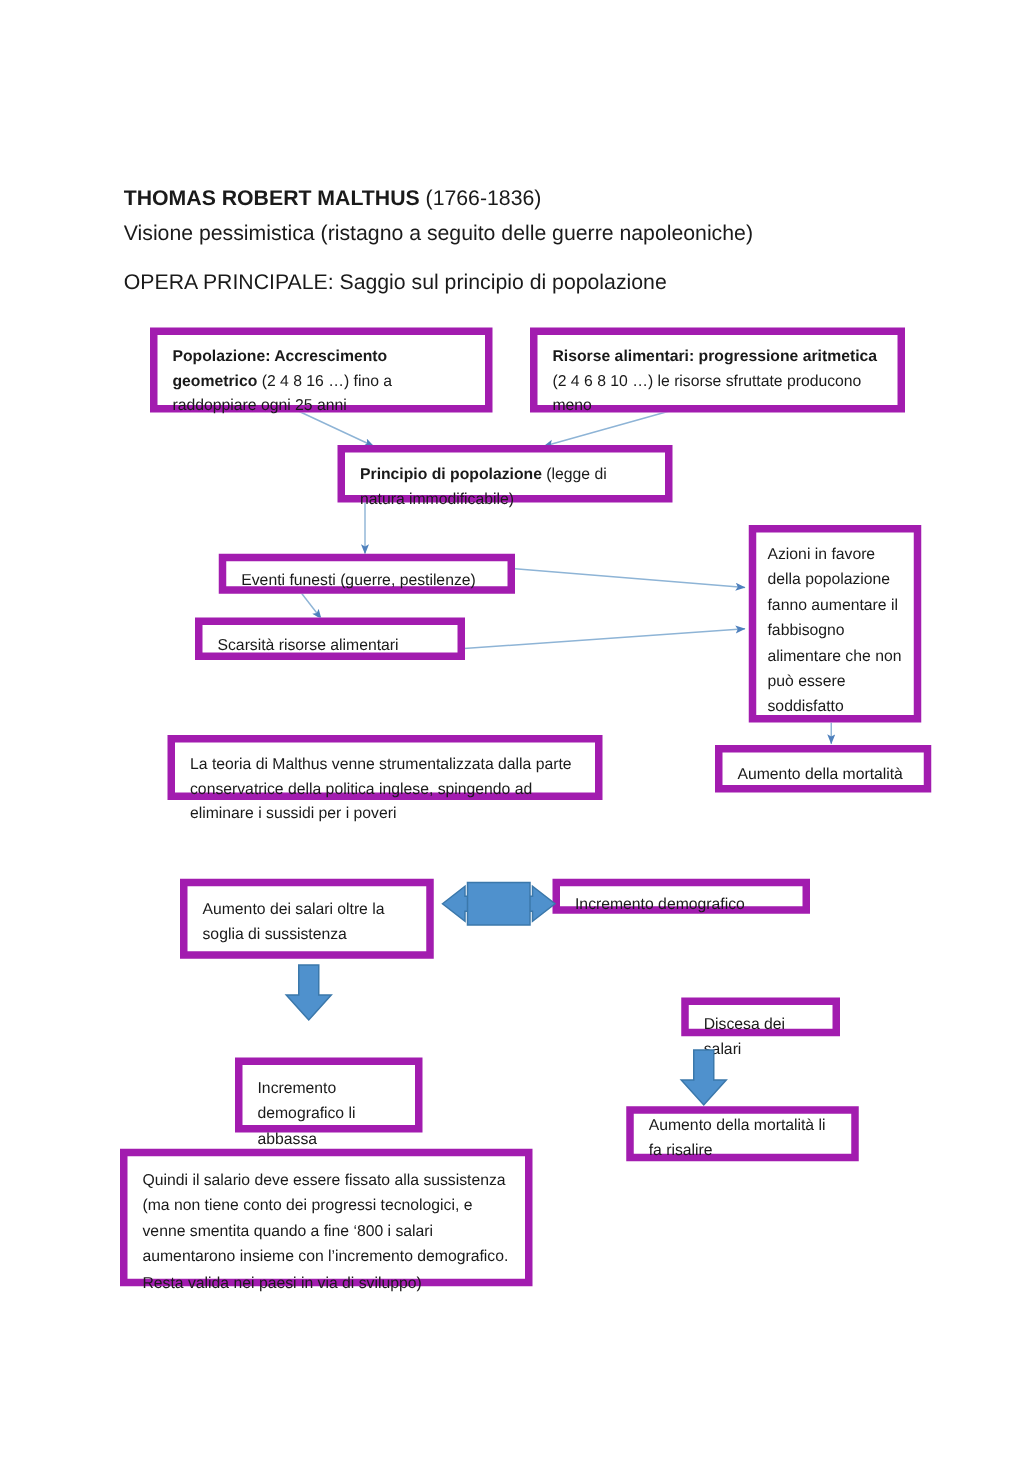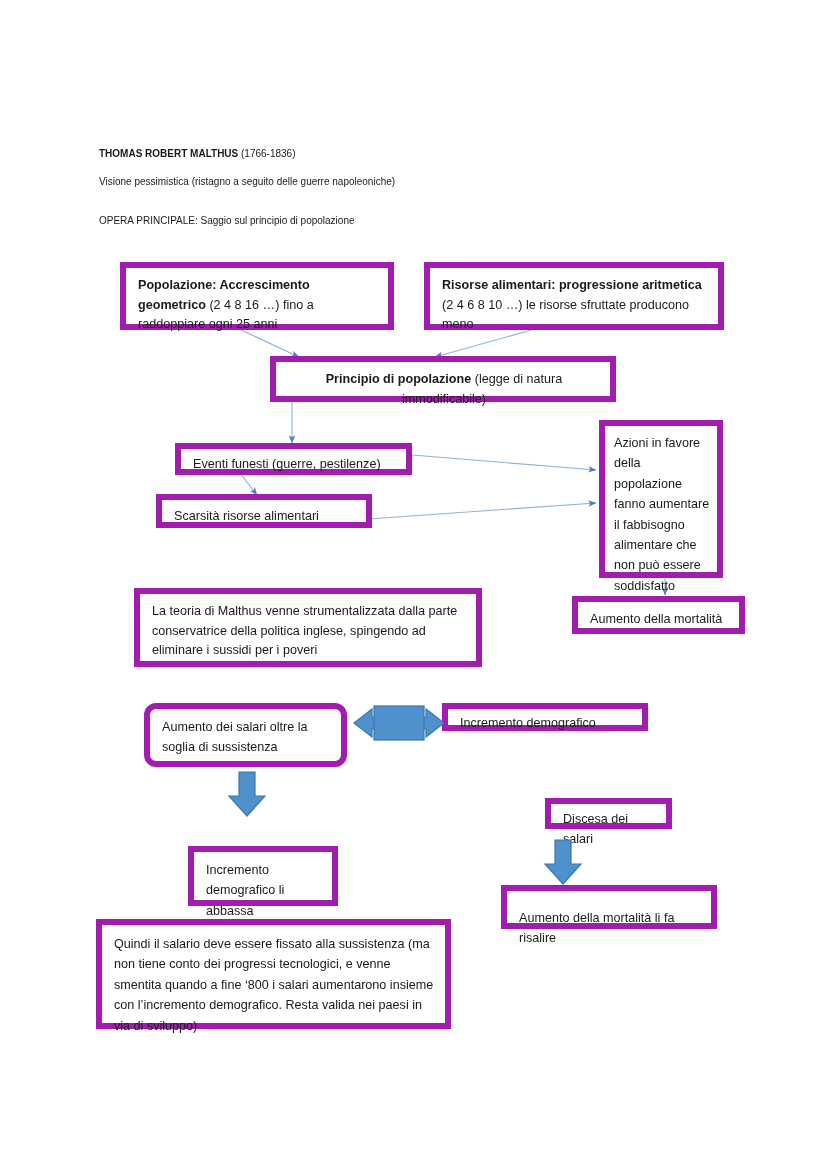--- a/index.html
+++ b/index.html
@@ -13,21 +13,21 @@
   }
   #page {
     position: relative;
     width: 828px;
     height: 1171px;
     background: #ffffff;
     overflow: hidden;
   }
   .hdr {
     position: absolute;
-    font-size: 10px;
+    font-size: 17px;
     line-height: 1.25;
     color: #1a1a1a;
     white-space: nowrap;
     text-align: right;
   }
   .hdr b { font-weight: bold; }
 
   .box {
     position: absolute;
     box-sizing: border-box;
@@ -90,52 +90,52 @@
   </svg>
 
   <div class="box" style="left:120px; top:262px; width:274px; height:68px;">
     <b>Popolazione: Accrescimento geometrico</b><span> (2 4 8 16 …) fino a raddoppiare ogni 25 anni</span>
   </div>
 
   <div class="box" style="left:424px; top:262px; width:300px; height:68px;">
     <b>Risorse alimentari: progressione aritmetica</b><span> (2 4 6 8 10 …) le risorse sfruttate producono meno</span>
   </div>
 
-  <div class="box" style="left:270px; top:356px; width:346px; height:46px;text-align:center;">
+  <div class="box" style="left:270px; top:356px; width:268px; height:46px;">
     <b>Principio di popolazione</b><span> (legge di natura immodificabile)</span>
   </div>
 
   <div class="box" style="left:175px; top:443px; width:237px; height:32px; padding-top:6px;">Eventi funesti (guerre, pestilenze)</div>
 
   <div class="box" style="left:156px; top:494px; width:216px; height:34px; padding-top:7px;">Scarsità risorse alimentari</div>
 
-  <div class="box" style="left:599px; top:420px; width:124px; height:158px; padding:7px 6px 6px 9px; line-height:1.62;">Azioni in favore della popolazione fanno aumentare il fabbisogno alimentare che non può essere soddisfatto</div>
+  <div class="box" style="left:599px; top:420px; width:138px; height:158px; padding:7px 6px 6px 9px; line-height:1.62;">Azioni in favore della popolazione fanno aumentare il fabbisogno alimentare che non può essere soddisfatto</div>
 
   <div class="box" style="left:572px; top:596px; width:173px; height:38px; padding-top:8px;">Aumento della mortalità</div>
 
-  <div class="box" style="left:134px; top:588px; width:348px; height:79px; padding-top:8px;">La teoria di Malthus venne strumentalizzata dalla parte conservatrice della politica inglese, spingendo ad eliminare i sussidi per i poveri</div>
+  <div class="box" style="left:134px; top:588px; width:348px; height:52px; padding-top:8px;">La teoria di Malthus venne strumentalizzata dalla parte conservatrice della politica inglese, spingendo ad eliminare i sussidi per i poveri</div>
 
-  <div class="box" style="left:144px; top:703px; width:203px; height:64px; padding-top:9px;border-radius:12px;">Aumento dei salari oltre la soglia di sussistenza</div>
+  <div class="box" style="left:144px; top:703px; width:203px; height:64px; padding-top:9px;">Aumento dei salari oltre la soglia di sussistenza</div>
 
   <div class="box" style="left:442px; top:703px; width:206px; height:28px; padding-top:5px;">Incremento demografico</div>
 
   <svg class="blockarrow" style="left:352px; top:700px;" width="94" height="46" viewBox="0 0 94 46">
     <path d="M2,23 L20,9 L20,17 L74,17 L74,9 L92,23 L74,37 L74,29 L20,29 L20,37 Z" fill="#4f91cd" stroke="#3b78ab" stroke-width="1.2" stroke-linejoin="miter"></path>
     <rect x="22" y="6" width="50" height="34" fill="#4f91cd" stroke="#3b78ab" stroke-width="1.2"></rect>
   </svg>
 
   <svg class="blockarrow" style="left:226px; top:770px;" width="42" height="48" viewBox="0 0 42 48">
     <path d="M13,2 L29,2 L29,26 L39,26 L21,46 L3,26 L13,26 Z" fill="#4f91cd" stroke="#3b78ab" stroke-width="1.2" stroke-linejoin="miter"></path>
   </svg>
 
   <div class="box" style="left:188px; top:820px; width:150px; height:60px; padding:8px 8px 20px 12px; line-height:1.62;margin-top:26px;">Incremento demografico li abbassa</div>
 
   <div class="box" style="left:501px; top:798px; width:127px; height:31px; padding-top:6px;margin-left:44px;">Discesa dei salari</div>
 
   <svg class="blockarrow" style="left:542px; top:838px;" width="42" height="48" viewBox="0 0 42 48">
     <path d="M13,2 L29,2 L29,26 L39,26 L21,46 L3,26 L13,26 Z" fill="#4f91cd" stroke="#3b78ab" stroke-width="1.2" stroke-linejoin="miter"></path>
   </svg>
 
-  <div class="box" style="left:501px; top:885px; width:216px; height:44px; padding-top:18px;">Aumento della mortalità li fa risalire</div>
+  <div class="box" style="left:501px; top:885px; width:186px; height:44px; padding-top:0;">Aumento della mortalità li fa risalire</div>
 
-  <div class="box" style="left:96px; top:919px; width:355px; height:110px; padding:9px 9px 6px 12px; line-height:1.62;">Quindi il salario deve essere fissato alla sussistenza (ma non tiene conto dei progressi tecnologici, e venne smentita quando a fine ‘800  i salari aumentarono insieme con l’incremento demografico. Resta valida nei paesi in via di sviluppo)</div>
+  <div class="box" style="left:96px; top:919px; width:330px; height:110px; padding:9px 9px 6px 12px; line-height:1.62;">Quindi il salario deve essere fissato alla sussistenza (ma non tiene conto dei progressi tecnologici, e venne smentita quando a fine ‘800  i salari aumentarono insieme con l’incremento demografico. Resta valida nei paesi in via di sviluppo)</div>
 
 </div>
 
 </body></html>

